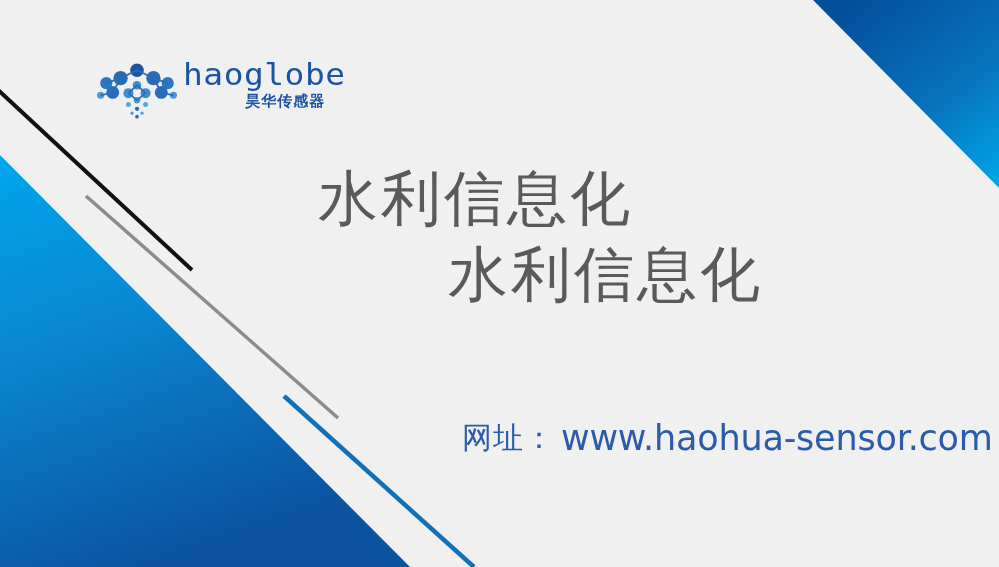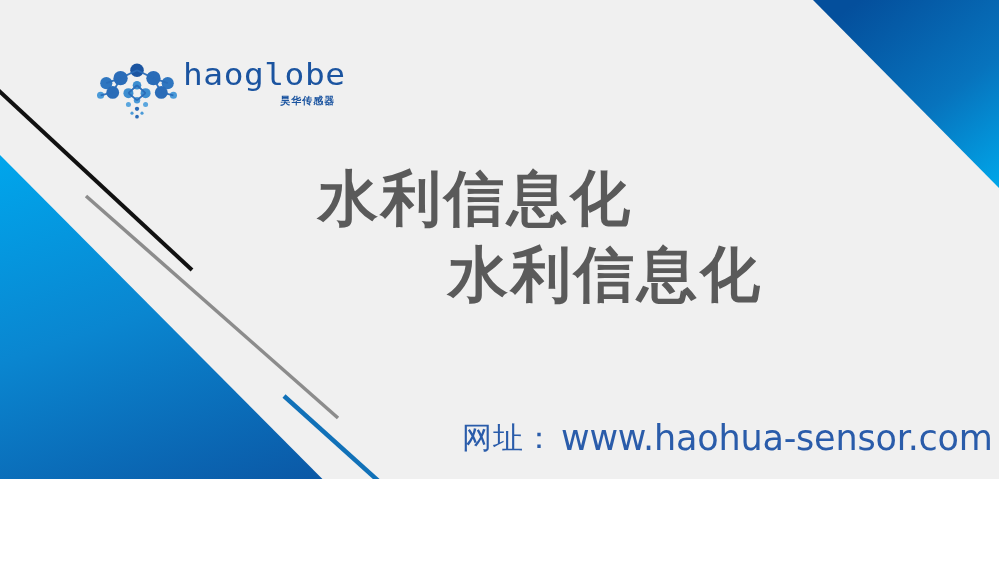--- a/index.html
+++ b/index.html
@@ -8,21 +8,21 @@
     padding: 0;
     background: #ffffff;
   }
   body {
     font-family: "Liberation Sans", "DejaVu Sans", sans-serif;
   }
 
   #slide {
     position: relative;
     width: 999px;
-    height: 479px;
+    height: 567px;
     overflow: hidden;
     background: #bef264;
   }
 
   
   #bg-layer {
     position: absolute;
     left: 0; top: 0;
     width: 999px;
     height: 567px;
@@ -56,40 +56,40 @@
     line-height: 34px;
     letter-spacing: 0.5px;
     font-weight: 400;
     color: #1b54a0;
     white-space: nowrap;
     transform: scaleX(1.06);
     transform-origin: left center;
   }
   #logo-subtext {
     font-family: "DejaVu Sans", "Liberation Sans", sans-serif;
-    font-size: 10px;
+    font-size: 15px;
     line-height: 18px;
     font-weight: 700;
     letter-spacing: 1px;
     color: #1b54a0;
     white-space: nowrap;
     margin-top: 1px;
-    margin-right: 1px;
+    margin-right: 11px;
   }
 
   
   #headline {
     position: absolute;
     left: 0;
     top: 160px;
     width: 999px;
   }
   .headline-line {
     font-family: "DejaVu Sans", "Liberation Sans", sans-serif;
-    font-weight: 700;
+    font-weight: 400;
     font-size: 60px;
     line-height: 76px;
     color: #5a5a5a;
     letter-spacing: 3px;
     white-space: nowrap;
   }
   #headline-line-1 { padding-left: 318px; }
   #headline-line-2 { padding-left: 448px; }
 
   

